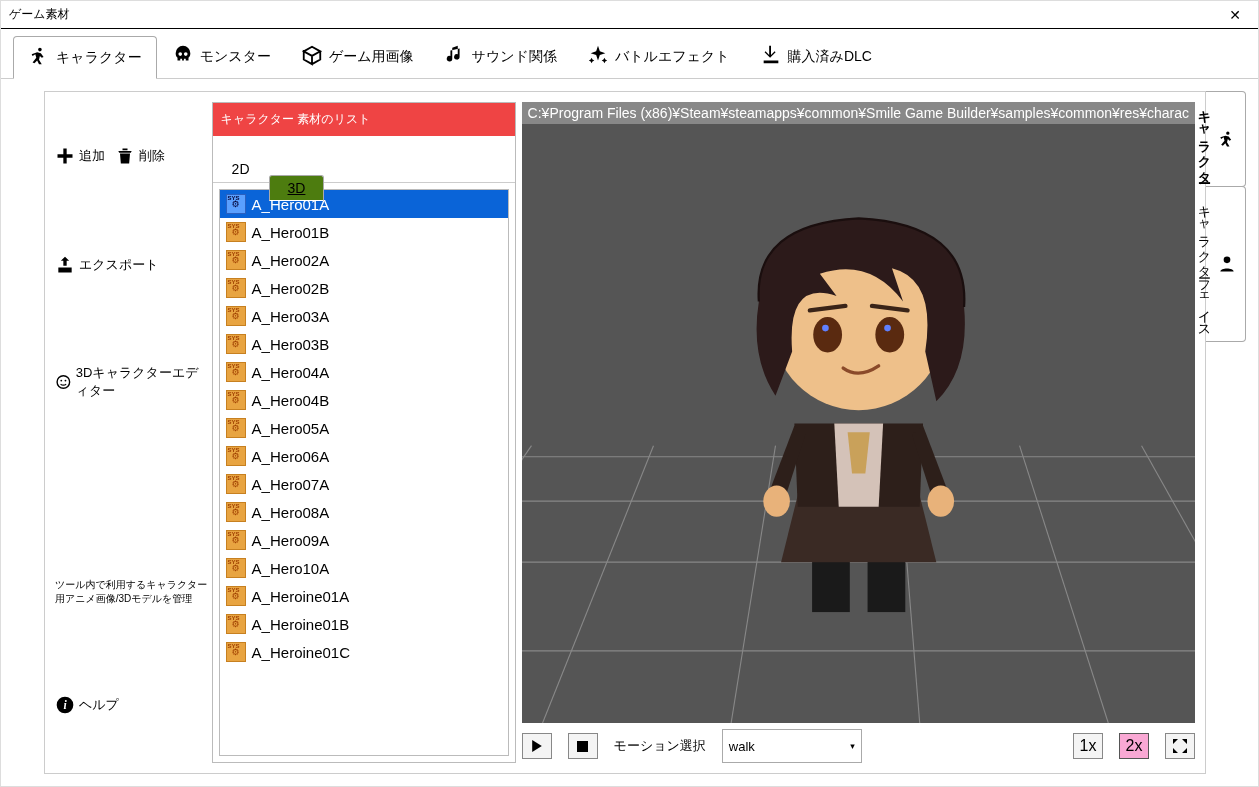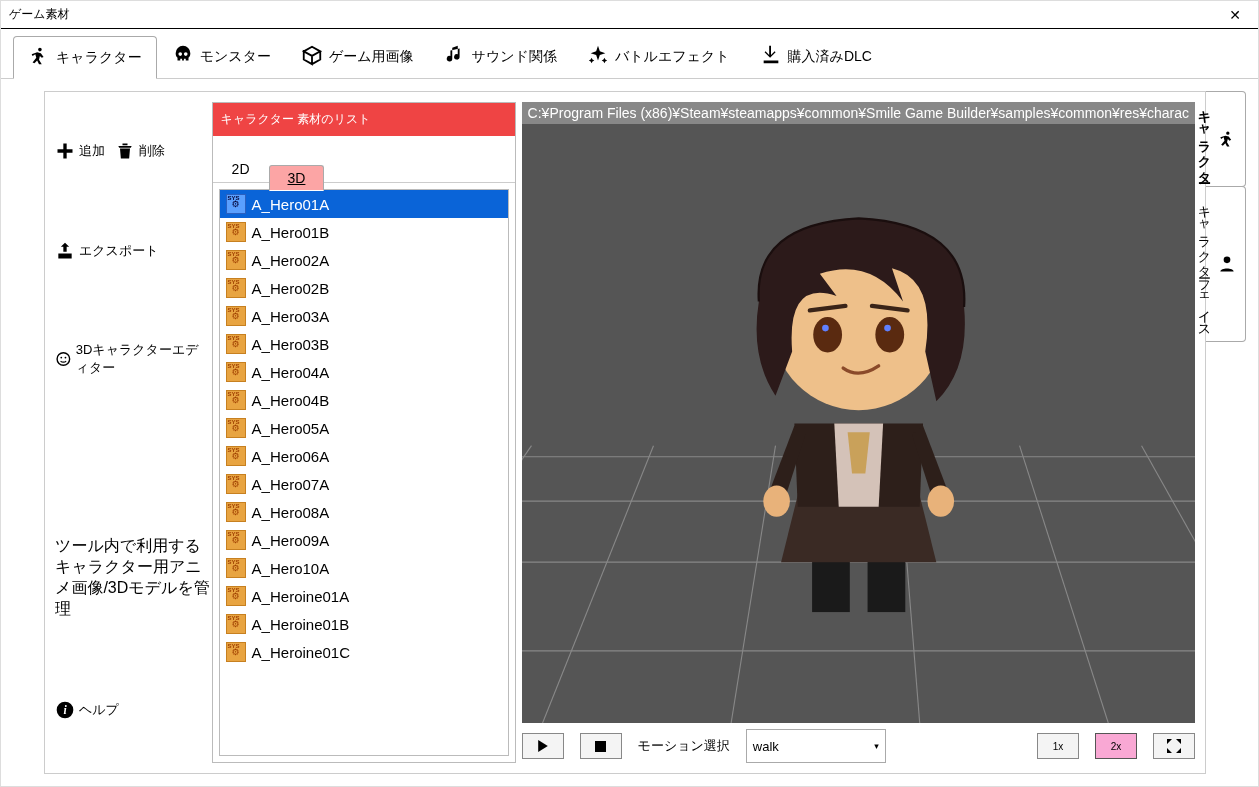--- a/index.html
+++ b/index.html
@@ -15,40 +15,40 @@
   .content-wrap { flex: 1; display: flex; padding: 12px; gap: 0; }
   .content-inner { flex: 1; border: 1px solid #ccc; display: flex; flex-direction: row; padding: 10px; margin-left: 31px; }
   .right-tabs { width: 40px; display: flex; flex-direction: column; }
   .right-tab { writing-mode: vertical-rl; text-orientation: upright; padding: 10px 8px; border: 1px solid #aaa; border-left: none; background: #fff; cursor: pointer; display: flex; flex-direction: column; align-items: center; gap: 4px; font-size: 13px; border-radius: 0 4px 4px 0; margin-bottom: -1px;}
   .right-tab.active { background: #fff; font-weight: bold;}
   .right-tab svg { width: 20px; height: 20px; writing-mode: horizontal-tb; }
   .toolbar { display: flex; align-items: center; gap: 10px; padding: 4px 0 8px 0; flex-wrap: wrap; }
   .toolbar .tool-btn { display: flex; align-items: center; gap: 4px; cursor: pointer; font-size: 13px; }
   .toolbar .tool-btn svg { width: 20px; height: 20px; }
   .toolbar .spacer { flex: 1; }
-  .toolbar .help-text { font-size: 16px; }
+  .toolbar .help-text { font-size: 10px; }
   .body-split { flex: 1; display: flex; gap: 6px; min-height: 0; }
   .left-panel { width: 304px; display: flex; flex-direction: column; border: 1px solid #bbb; }
   .list-header { background: #ef4444; color: #fff; padding: 8px 8px; font-size: 12px; }
   .sub-tabs { display: flex; border-bottom: 1px solid #ccc; padding-top: 20px; }
   .sub-tab { padding: 4px 18px; border: 1px solid transparent; cursor: pointer; font-size: 14px; }
-  .sub-tab.active { border: 1px solid #aaa; border-bottom: 1px solid #fff; background: #fca5a5; position: relative; top: 9px; border-radius: 3px 3px 0 0; text-decoration: underline;}
+  .sub-tab.active { border: 1px solid #aaa; border-bottom: 1px solid #fff; background: #4d7c0f; position: relative; top: 19px; border-radius: 3px 3px 0 0; text-decoration: underline;}
   .list-box { flex: 1; overflow-y: scroll; border: 1px solid #bbb; margin: 6px; background: #fff; }
   .list-item { display: flex; align-items: center; gap: 6px; padding: 4px 6px; cursor: pointer; font-size: 15px; }
   .list-item.selected { background: #0a64d8; color: #fff; }
   .list-item .thumb { width: 20px; height: 20px; background: #e8a441; border: 1px solid #c78020; display: flex; align-items: center; justify-content: center; font-size: 7px; color: #a04000; position: relative; }
   .list-item.selected .thumb { background: #5aa0ff; border-color: #2a60c0; color:#003; }
   .list-item .thumb::before { content:"SYS"; font-size:6px; position:absolute; top:0; left:1px; font-weight:bold;}
   .list-item .thumb .gear { font-size:9px; line-height:1; }
   .viewport-panel { flex: 1; display: flex; flex-direction: column; min-width: 0; }
   .path-bar { background: #888; color: #ffffff; padding: 3px 6px; font-size: 14px; white-space: nowrap; overflow: hidden; }
   .viewport { flex: 1; background: #555; position: relative; overflow: hidden; }
   .viewport svg { width: 100%; height: 100%; }
   .playback-bar { display: flex; align-items: center; gap: 16px; padding: 6px 0 0 0; }
-  .play-btn, .stop-btn, .zoom-btn, .fs-btn { width: 42px; height: 26px; border: 1px solid #888; background: #f4f4f4; display: flex; align-items: center; justify-content: center; cursor: pointer; font-size: 10px; }
+  .play-btn, .stop-btn, .zoom-btn, .fs-btn { width: 30px; height: 26px; border: 1px solid #888; background: #f4f4f4; display: flex; align-items: center; justify-content: center; cursor: pointer; font-size: 16px; }
   .motion-select { flex: 0 0 auto; width: 140px; height: 24px; border: 1px solid #aaa; padding: 16px 6px; display:flex; align-items:center; justify-content:space-between; cursor:pointer; background:#fff;}
   .playback-bar .spacer { flex: 1; }
   .zoom-btn.active { background:#f9a8d4; border-color:#555;}
 </style>
 </head>
 <body>
 
 <div class="window">
 
   <div class="titlebar">

